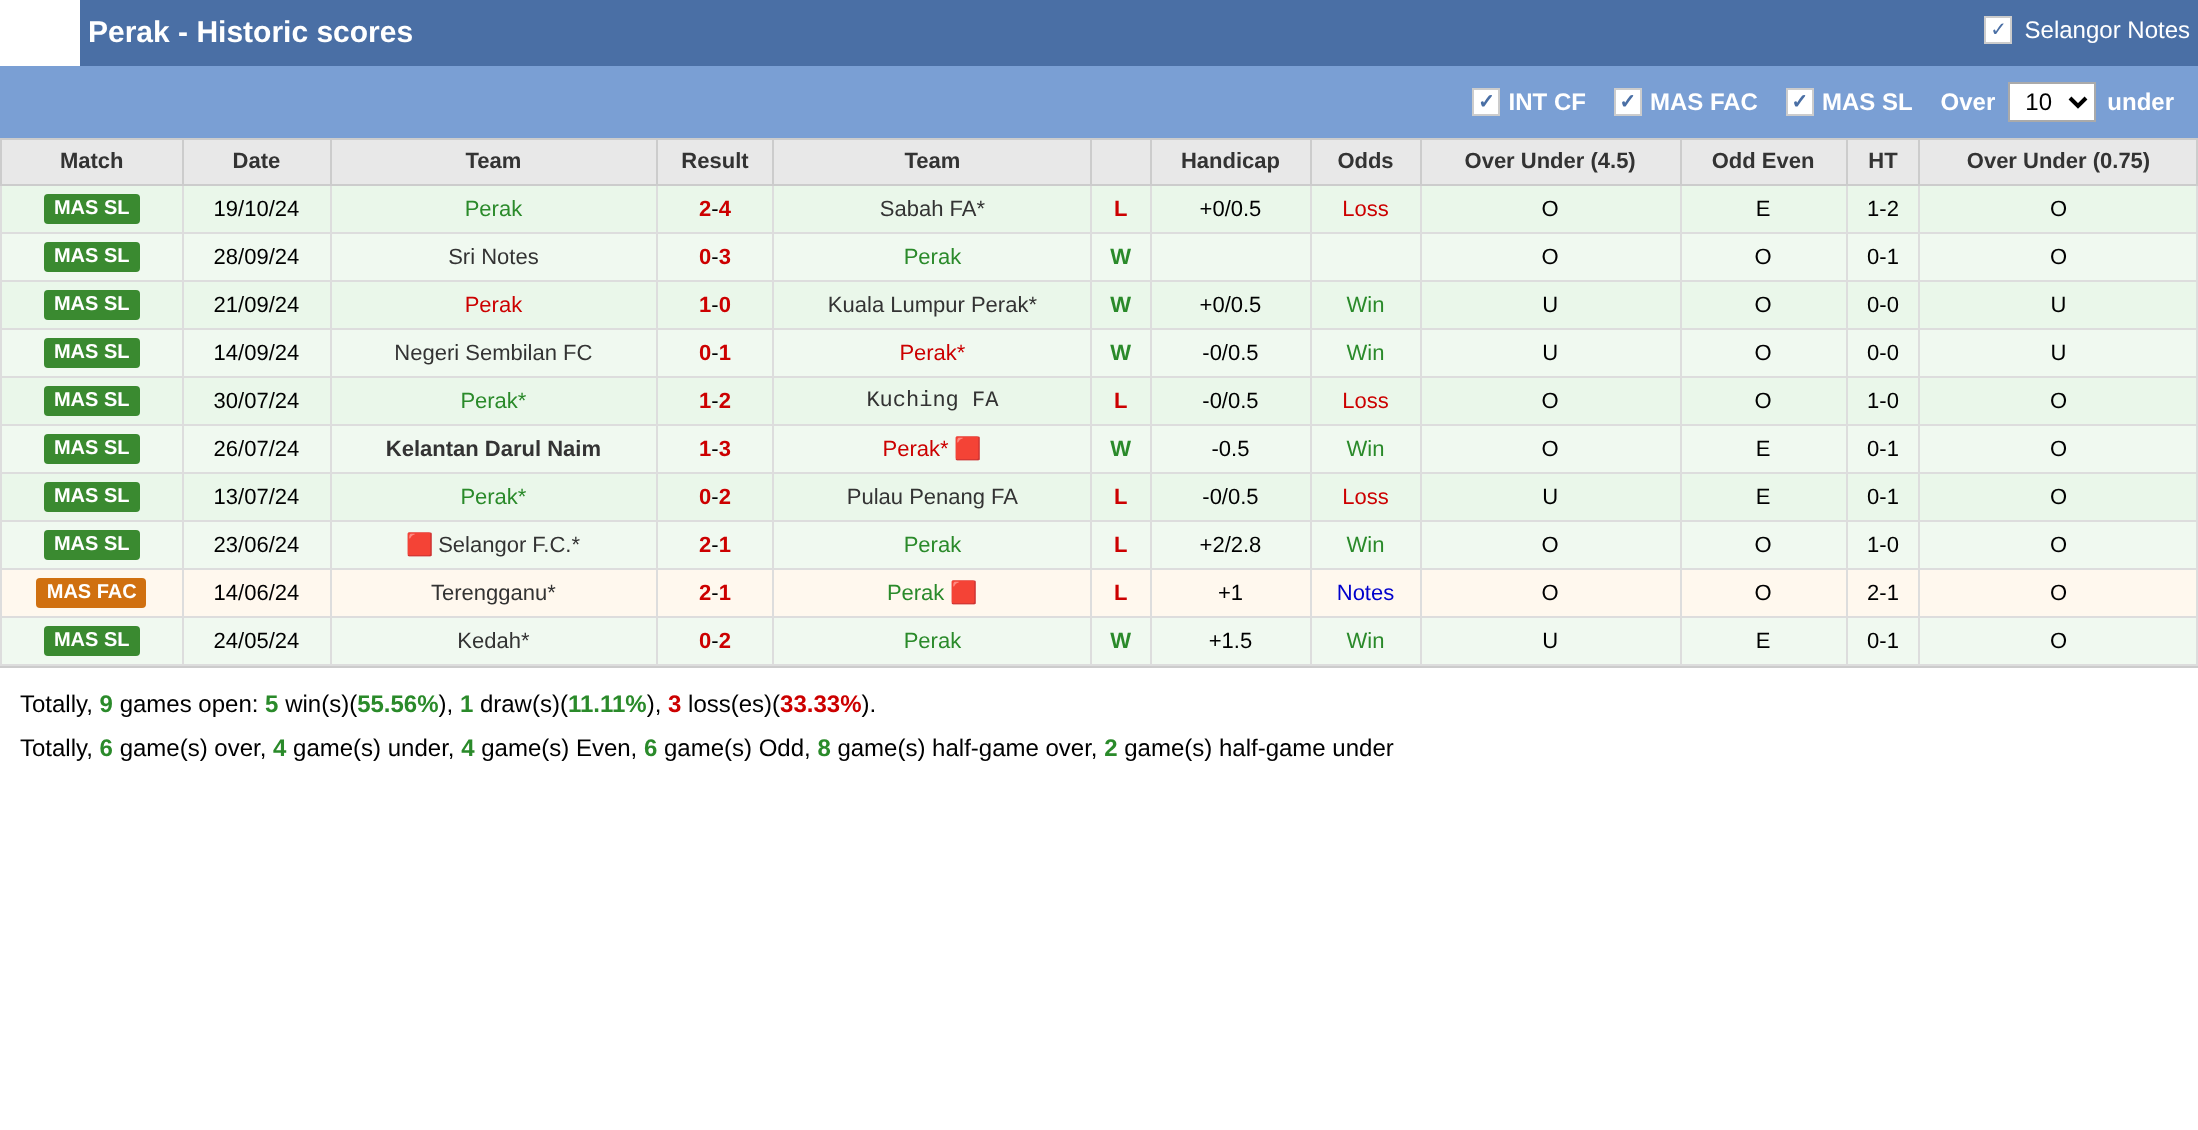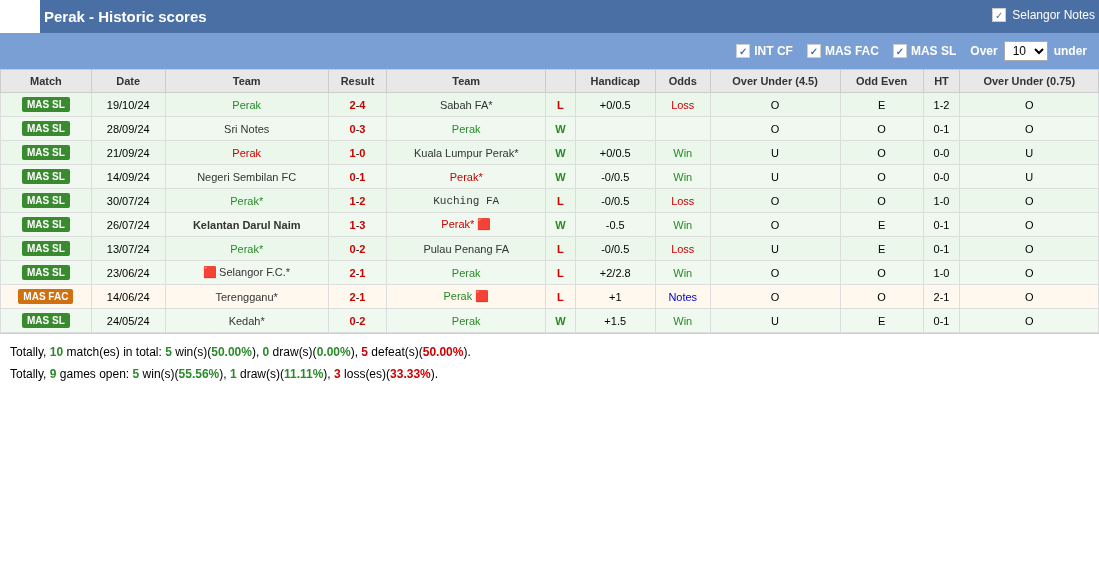--- a/index.html
+++ b/index.html
@@ -281,15 +281,15 @@
         <td style="color: rgb(42, 138, 42);">Win</td>
         <td>U</td>
         <td>E</td>
         <td>0-1</td>
         <td>O</td>
       </tr>
     </tbody>
 </table>
 
 <div class="summary" id="summary-section">
-<div>Totally, <span class="num-green">10</span> match(es) in total: <span class="num-green">5</span> win(s)(<span class="num-green">50.00%</span>), <span class="num-green">0</span> draw(s)(<span class="num-green">0.00%</span>), <span class="num-red">5</span> defeat(s)(<span class="num-red">50.00%</span>).</div>
 <div>Totally, <span class="num-green">9</span> games open: <span class="num-green">5</span> win(s)(<span class="num-green">55.56%</span>), <span class="num-green">1</span> draw(s)(<span class="num-green">11.11%</span>), <span class="num-red">3</span> loss(es)(<span class="num-red">33.33%</span>).</div>
+<div>Totally, <span class="num-green">6</span> game(s) over, <span class="num-green">4</span> game(s) under, <span class="num-green">4</span> game(s) Even, <span class="num-green">6</span> game(s) Odd, <span class="num-green">8</span> game(s) half-game over, <span class="num-green">2</span> game(s) half-game under</div>
 </div>
 
 </body></html>

